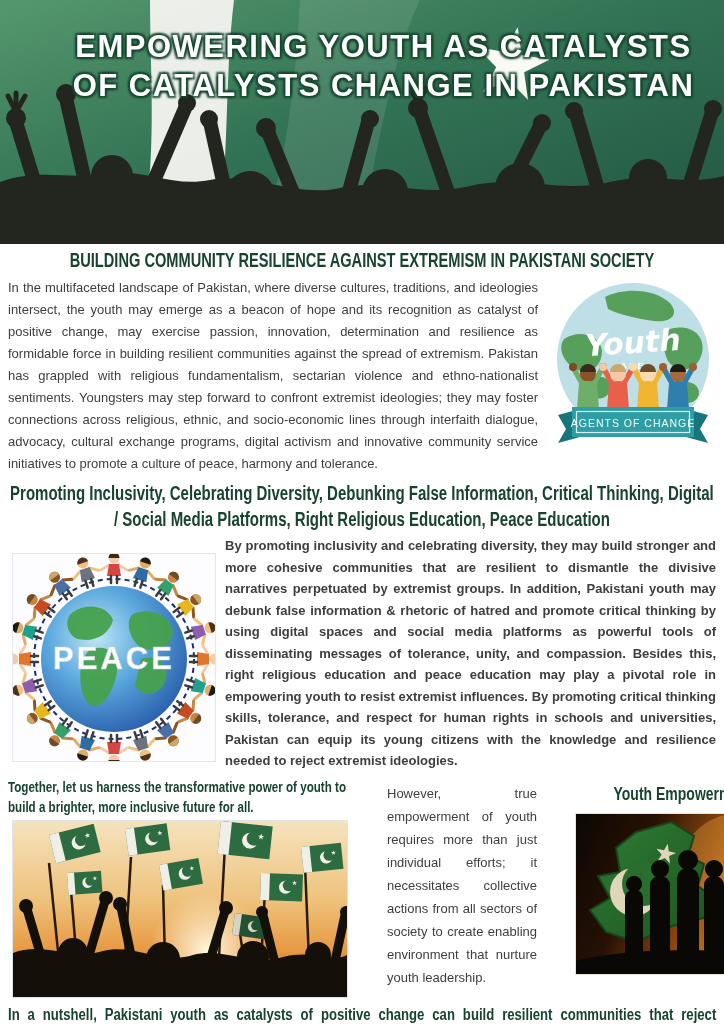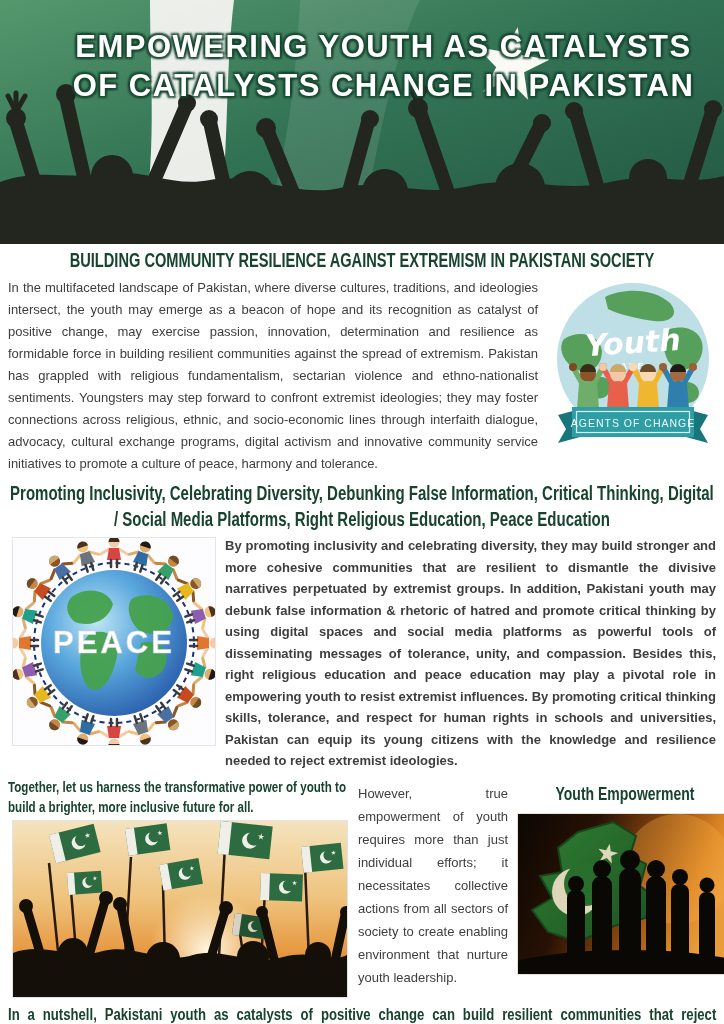--- a/index.html
+++ b/index.html
@@ -35,23 +35,23 @@
     font-size:20px;line-height:26px;width:133.3%;transform:scaleX(.75);
     text-align:center;height:52px;margin-top:5px;margin-bottom:3px;
   }
   .body-text{
     font-size:13px;line-height:22px;color:var(--body);text-align:justify;margin:0;
   }
   .sec1{display:flex;gap:12px;margin-top:4px;}
   .sec1 .body-text{flex:0 0 530px;}
   .badge-fig{width:166px;height:188px;margin:2px 0 0 0;flex:0 0 166px;}
   .sec2{display:flex;gap:9px;margin-top:1px;}
-  .peace-fig{flex:0 0 202px;height:207px;margin:2px 0 0 4px;border:1px solid #e2e7ee;background:#fdfdff;}
+  .peace-fig{flex:0 0 202px;height:207px;margin:18px 0 0 4px;border:1px solid #e2e7ee;background:#fdfdff;}
   .sec2 .body-text{line-height:21.5px;font-weight:bold;}
-  .sec3{display:flex;margin-top:5px;}
+  .sec3{display:flex;margin-top:5px;gap:29px;}
   .col-left{width:338px;flex:0 0 338px;}
   .col-mid{width:150px;flex:0 0 150px;padding:5px 4px 0 12px;}
   .col-right{flex:1;padding-left:5px;}
   #togetherHead{
     font-size:14.5px;line-height:20px;width:125%;transform:scaleX(.8);
     text-align:justify;height:40px;
   }
   .flags-fig{width:334px;height:176px;margin:3px 0 0 4px;border:1px solid #dfe4ea;}
   .mid-body{font-size:13px;line-height:23px;color:var(--body);text-align:justify;margin:0;}
   #youthHead{

